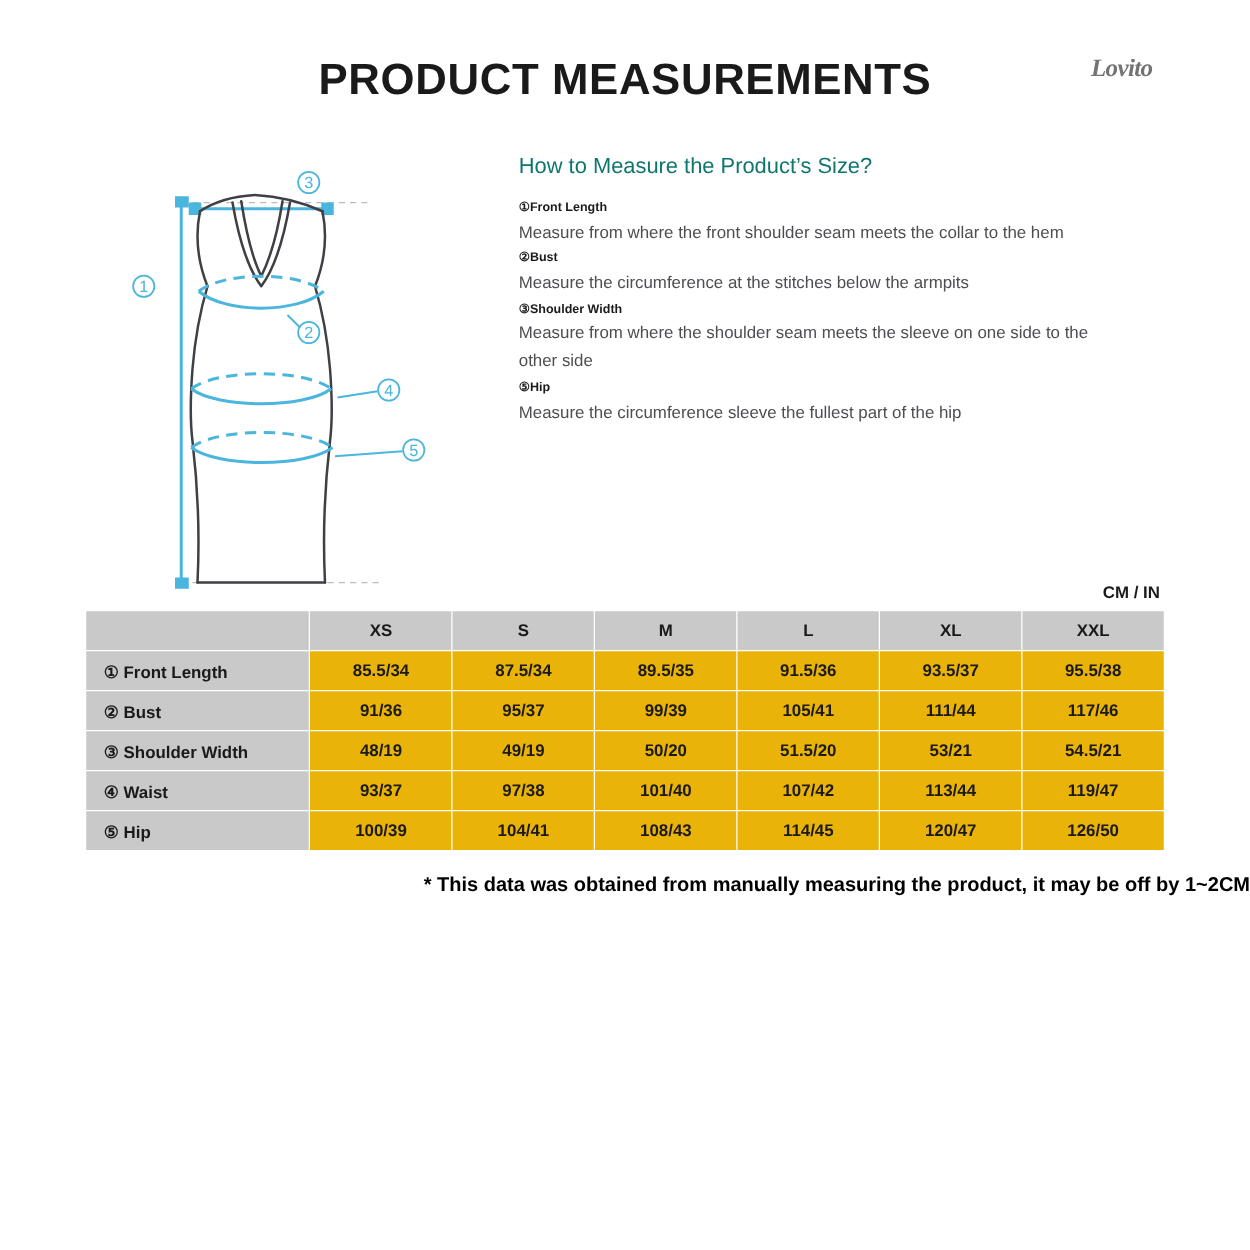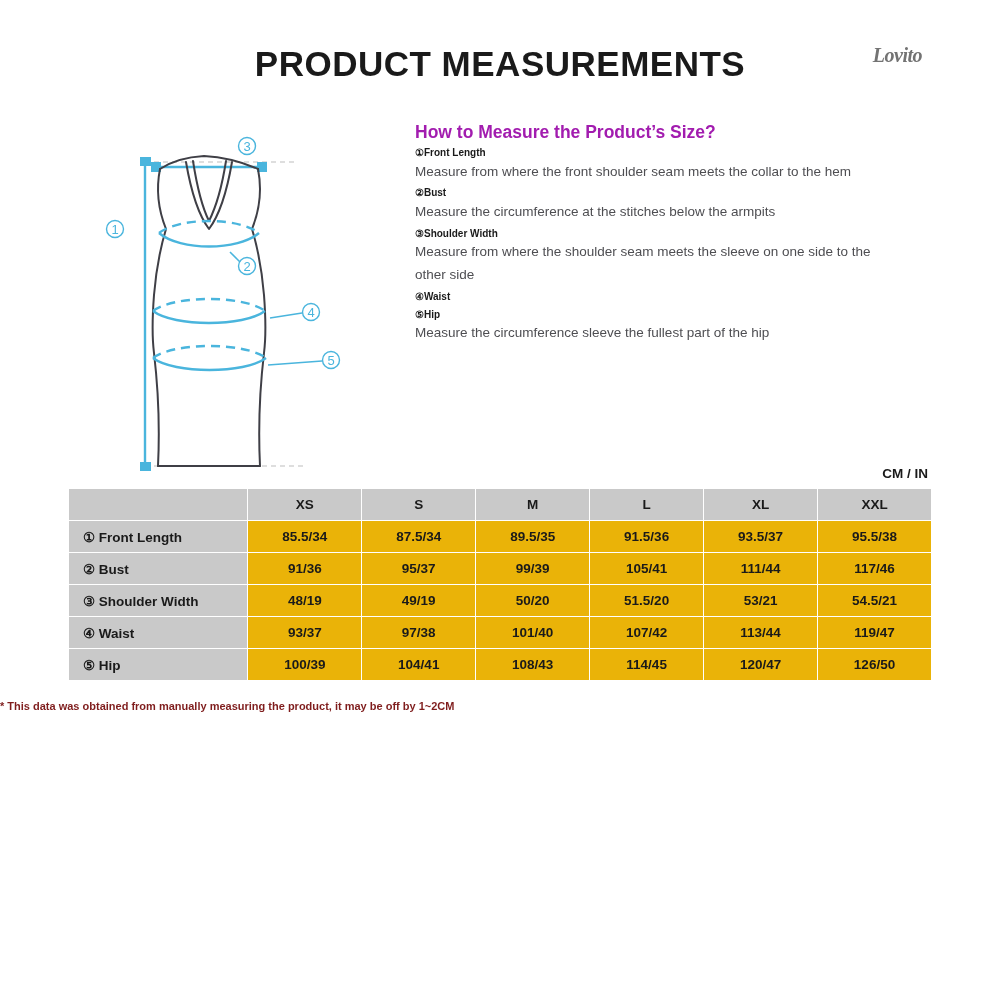--- a/index.html
+++ b/index.html
@@ -49,24 +49,24 @@
   .figure-wrap svg { display: block; }
 
   
   .howto {
     position: absolute;
     left: 415px;
     top: 122px;
     width: 500px;
   }
   .howto h2 {
-    margin: 0 0 2px 0;
+    margin: 0 0 16px 0;
     font-size: 17.5px;
-    font-weight: bold;
-    color: #a21caf;
+    font-weight: normal;
+    color: #0f766e;
   }
   .howto .item-title {
     font-size: 10px;
     font-weight: bold;
     color: #1a1a1a;
     margin-top: 2px;
     line-height: 1.55;
   }
   .howto .item-desc {
     font-size: 13.5px;
@@ -122,24 +122,24 @@
     background: #eab308;
   }
   col.c0 { width: 180px; }
   col.cx { width: 114px; }
 
   .footnote {
     position: absolute;
     left: 0;
     top: 700px;
     width: 1000px;
-    text-align: left;
-    font-size: 11px;
-    font-weight: bold;
-    color: #7f1d1d;
+    text-align: right;
+    font-size: 16px;
+    font-weight: bold;
+    color: #000000;
   }
 </style>
 </head>
 <body>
 
 <div class="page-title">PRODUCT MEASUREMENTS</div>
 <div class="brand">Lovito</div>
 
 <div class="figure-wrap">
   <svg width="300" height="350" viewBox="0 0 300 350" xmlns="http://www.w3.org/2000/svg">
@@ -225,21 +225,20 @@
 
   <div class="item-title">①Front Length</div>
   <p class="item-desc">Measure from where the front shoulder seam meets the collar to the hem</p>
 
   <div class="item-title">②Bust</div>
   <p class="item-desc">Measure the circumference at the stitches below the armpits</p>
 
   <div class="item-title">③Shoulder Width</div>
   <p class="item-desc">Measure from where the shoulder seam meets the sleeve on one side to the other side</p>
 
-  <div class="item-title">④Waist</div>
 
   <div class="item-title">⑤Hip</div>
   <p class="item-desc">Measure the circumference sleeve the fullest part of the hip</p>
 </div>
 
 <div class="unit-note">CM / IN</div>
 
 <table class="size-table">
   <colgroup>
     <col class="c0">

